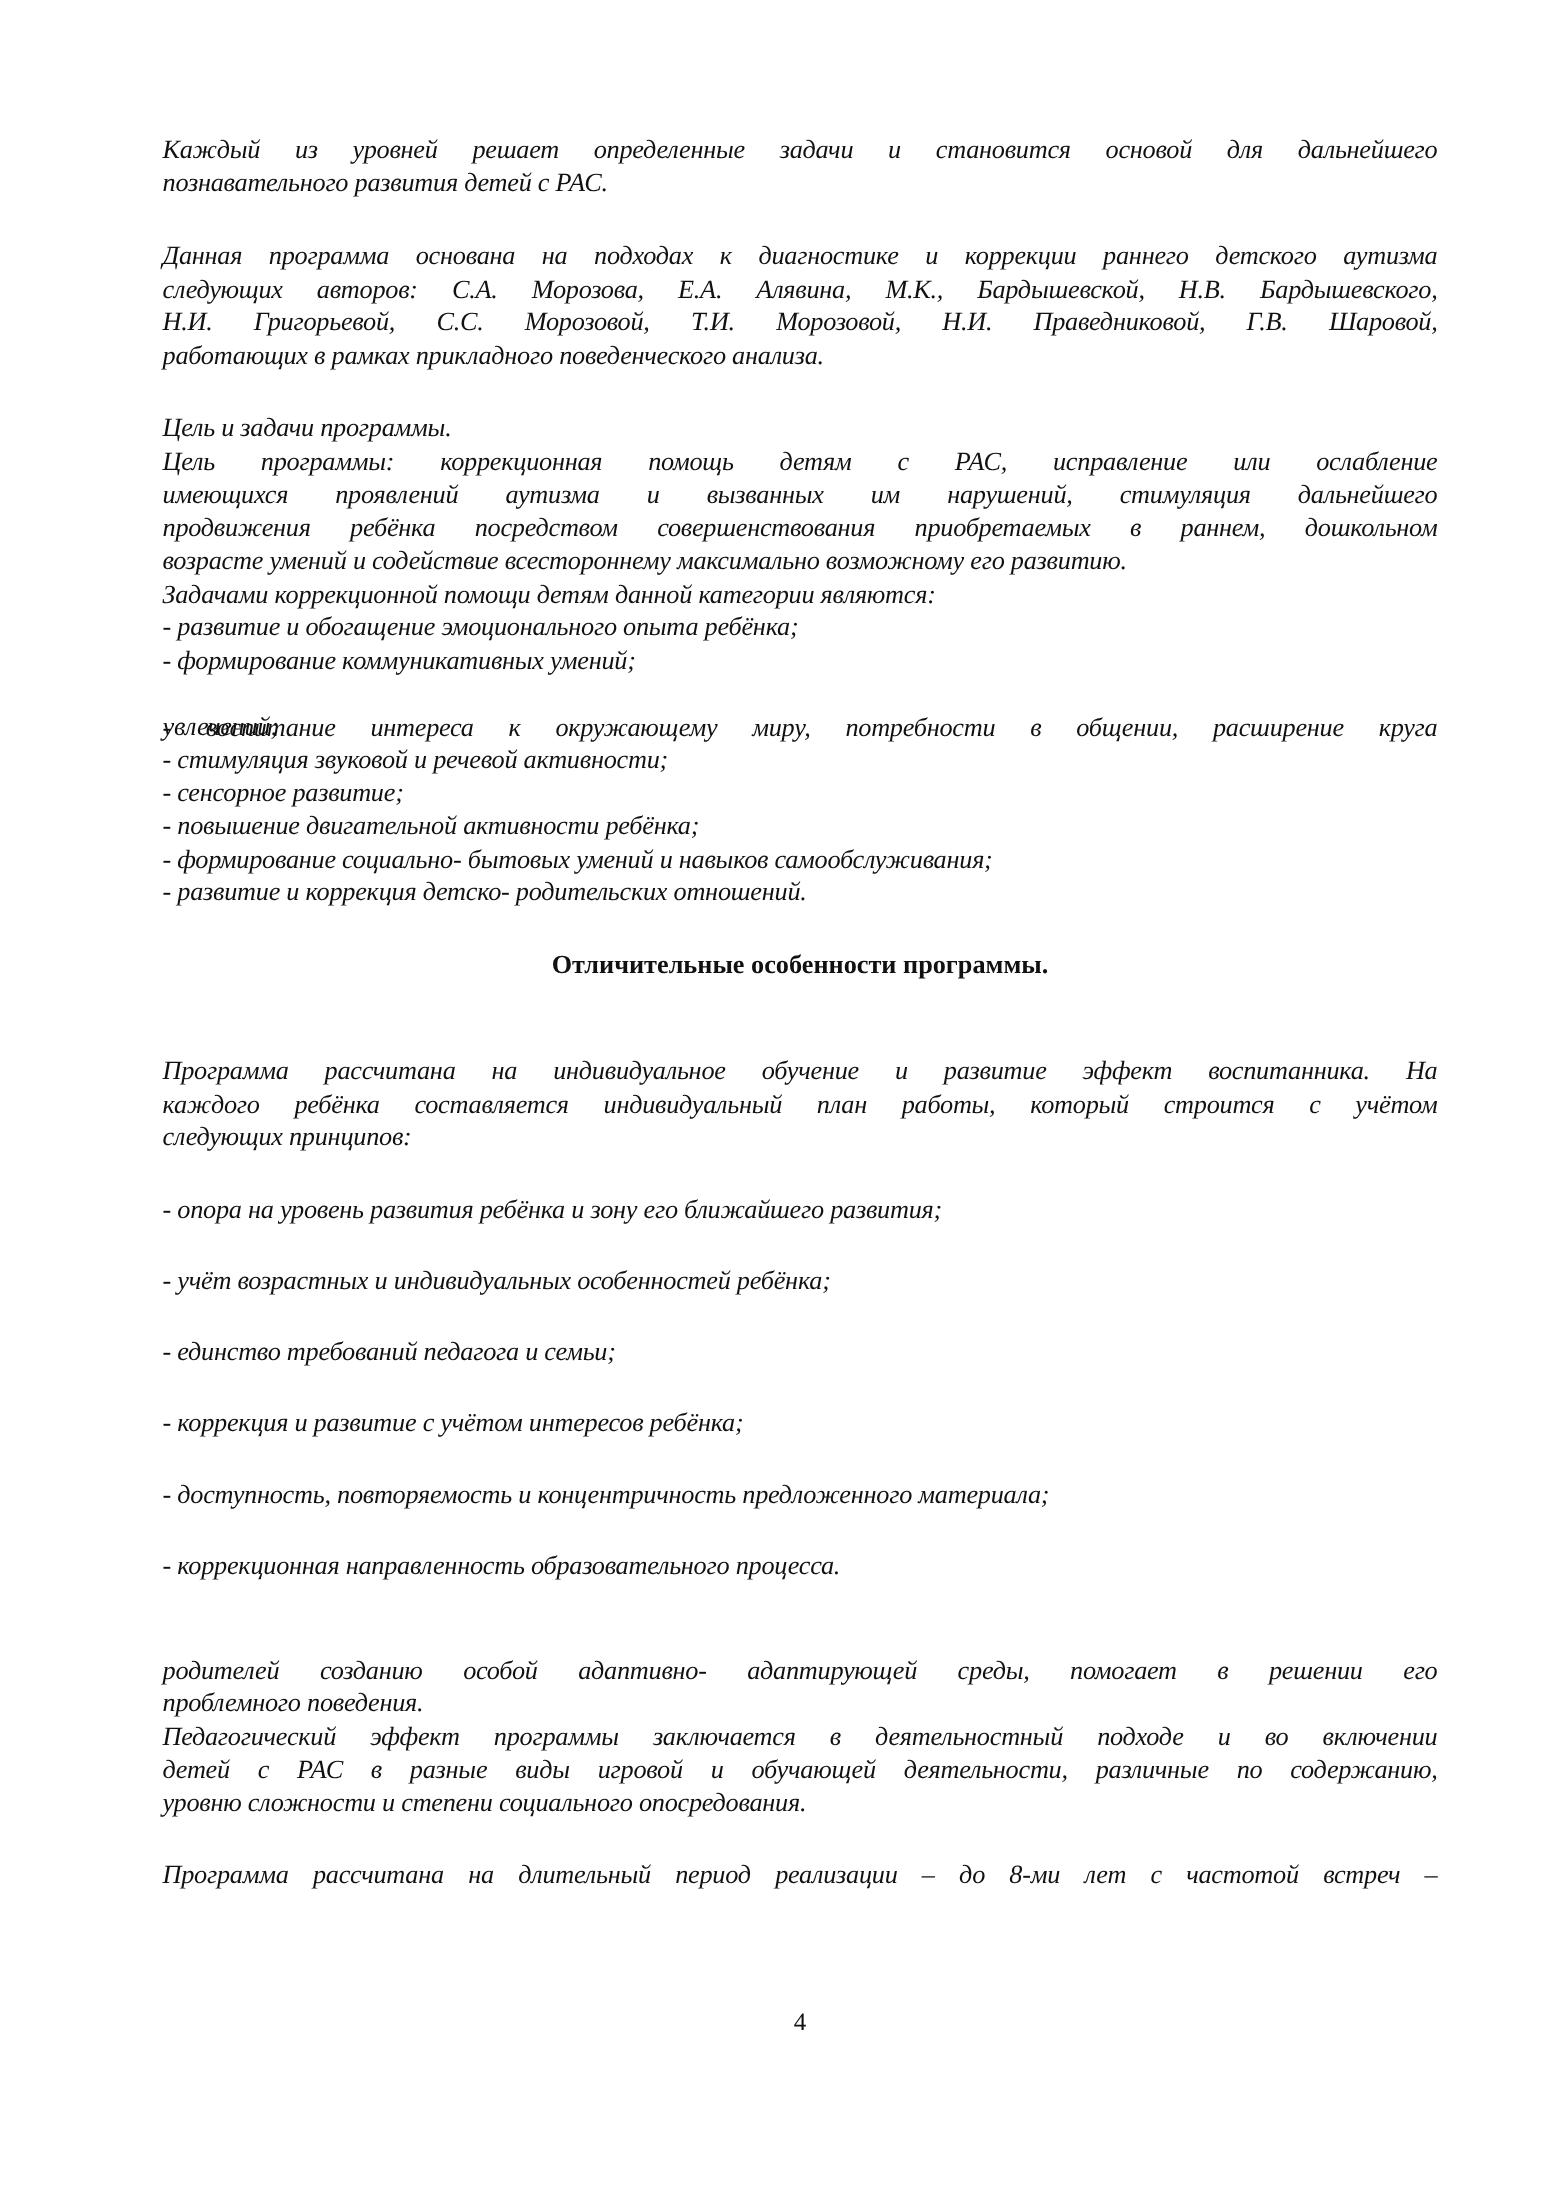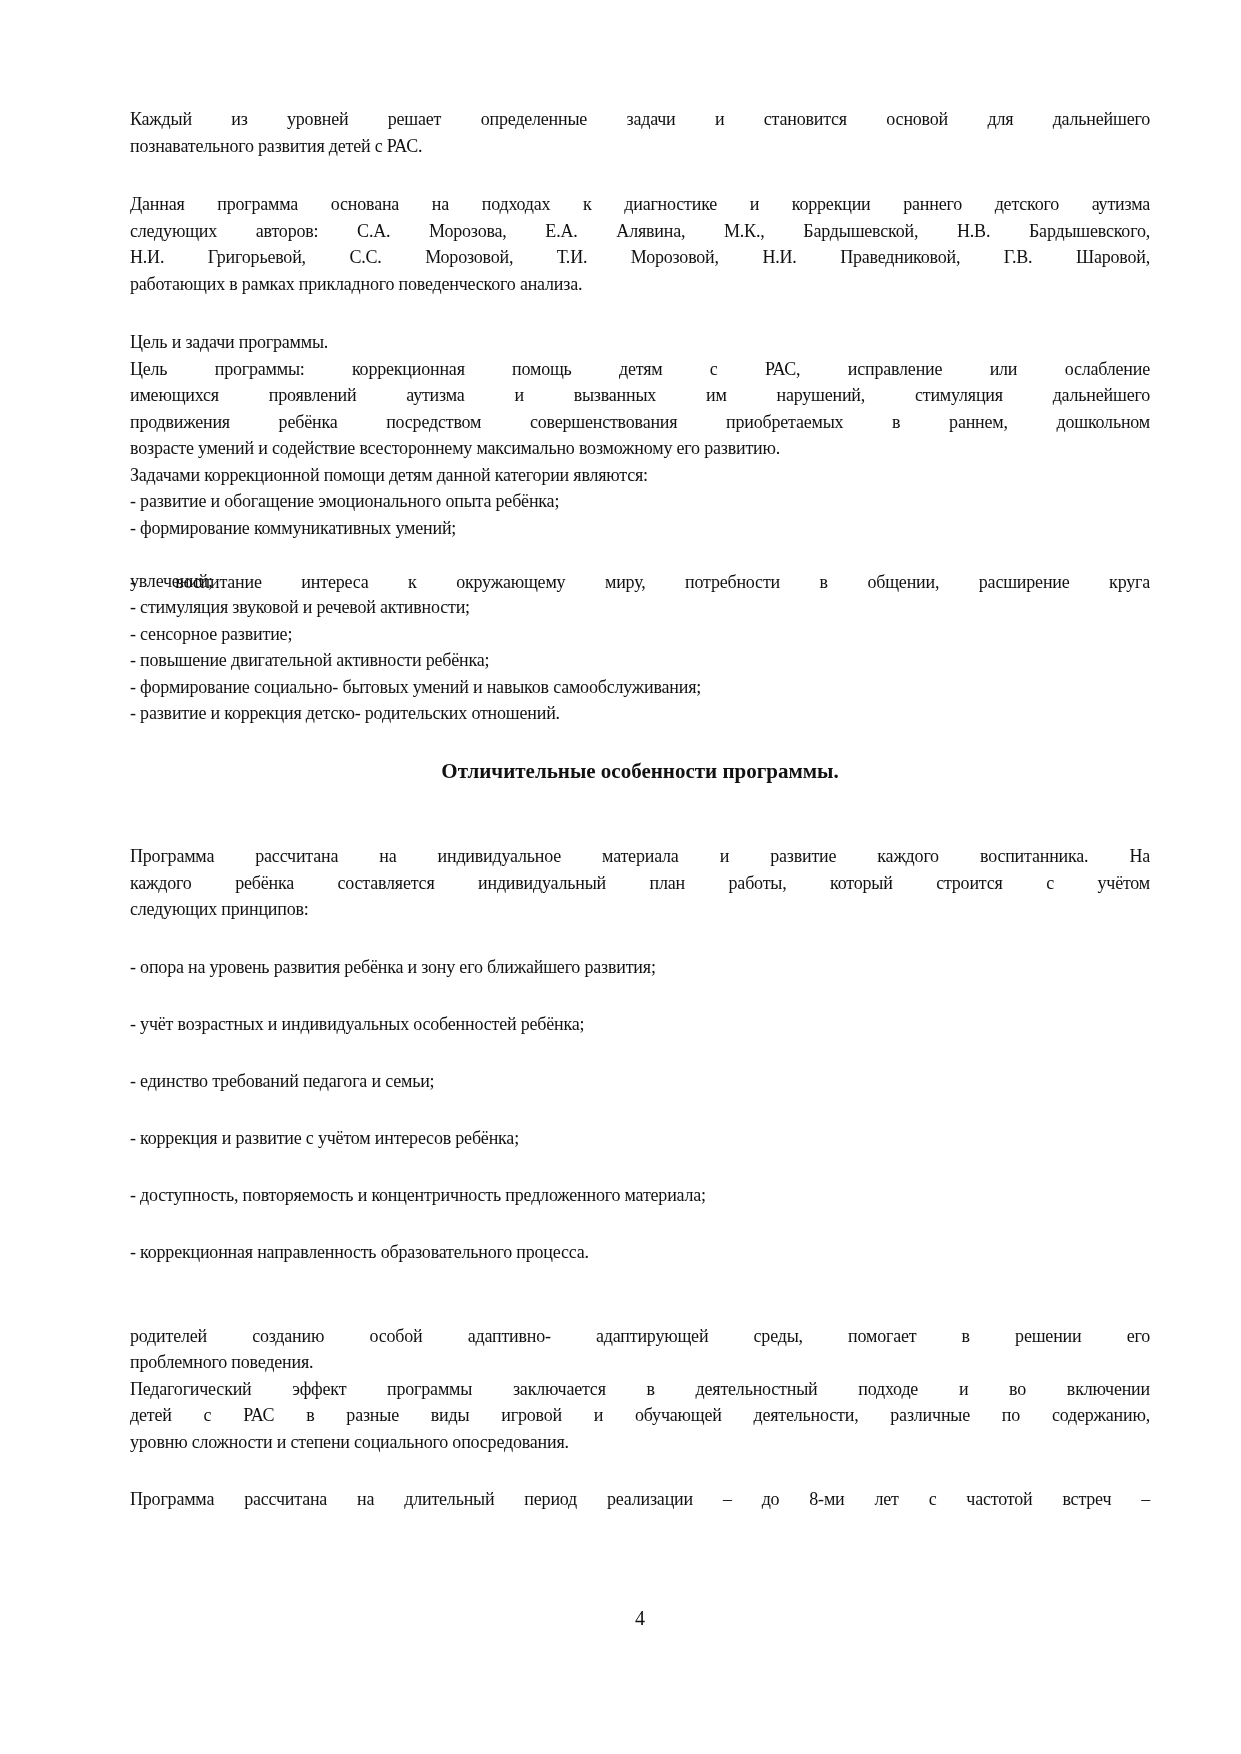--- a/index.html
+++ b/index.html
@@ -19,24 +19,25 @@
       position: absolute;
       left: 130px;
       top: 0;
       width: 1020px;
       height: 1754px;
     }
     .line {
       position: absolute;
       left: 0;
       width: 1020px;
-      font-size: 18px;
+      font-size: 21px;
       line-height: 28px;
       white-space: nowrap;
       letter-spacing: -0.2px;
+      font-style: italic;
     }
     .just {
       text-align: justify;
       text-align-last: justify;
       white-space: normal;
     }
     .heading {
       position: absolute;
       left: 0;
       width: 1020px;
@@ -79,21 +80,21 @@
   <div class="line just" style="top:568px">- воспитание интереса к окружающему миру, потребности в общении, расширение круга</div>
   <div class="line" style="top:593px">- стимуляция звуковой и речевой активности;</div>
   <div class="line" style="top:567px">увлечений;</div>
   <div class="line" style="top:620px">- сенсорное развитие;</div>
   <div class="line" style="top:673px">- формирование социально- бытовых умений и навыков самообслуживания;</div>
   <div class="line" style="top:646px">- повышение двигательной активности ребёнка;</div>
   <div class="line" style="top:699px">- развитие и коррекция детско- родительских отношений.</div>
 
   <div class="heading" style="top:757px">Отличительные особенности программы.</div>
 
-  <div class="line just" style="top:842px">Программа рассчитана на индивидуальное материала и развитие каждого воспитанника. На</div>
+  <div class="line just" style="top:842px">Программа рассчитана на индивидуальное обучение и развитие эффект воспитанника. На</div>
   <div class="line just" style="top:869px">каждого ребёнка составляется индивидуальный план работы, который строится с учётом</div>
   <div class="line" style="top:895px">следующих принципов:</div>
 
   <div class="line" style="top:953px">- опора на уровень развития ребёнка и зону его ближайшего развития;</div>
   <div class="line" style="top:1010px">- учёт возрастных и индивидуальных особенностей ребёнка;</div>
   <div class="line" style="top:1067px">- единство требований педагога и семьи;</div>
   <div class="line" style="top:1124px">- коррекция и развитие с учётом интересов ребёнка;</div>
   <div class="line" style="top:1181px">- доступность, повторяемость и концентричность предложенного материала;</div>
   <div class="line" style="top:1238px">- коррекционная направленность образовательного процесса.</div>
 

